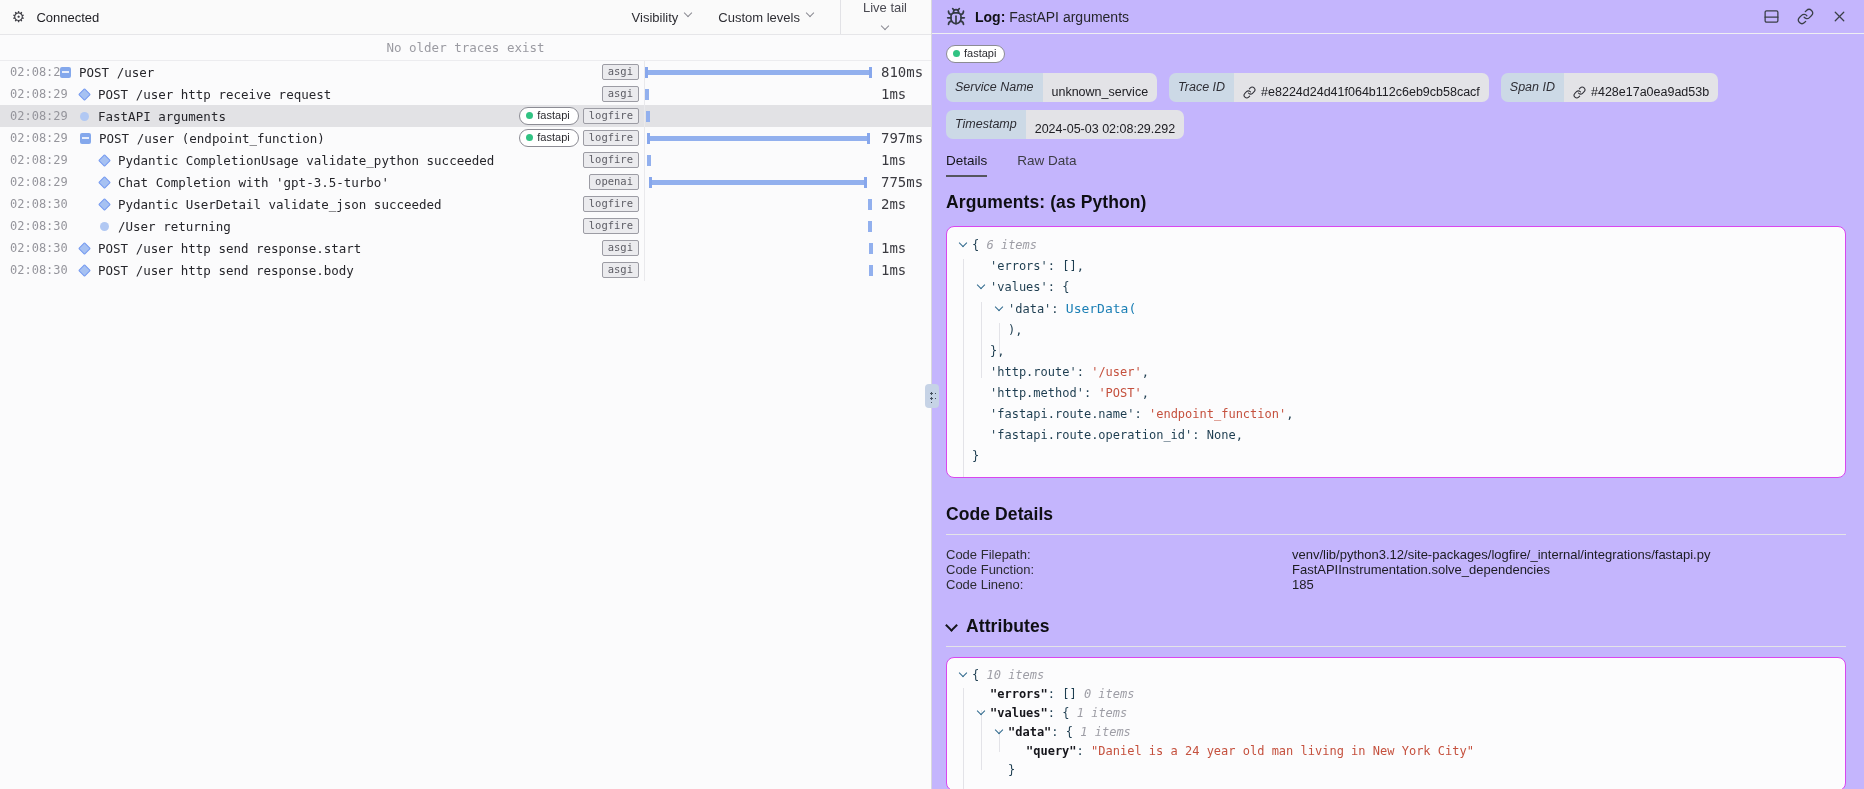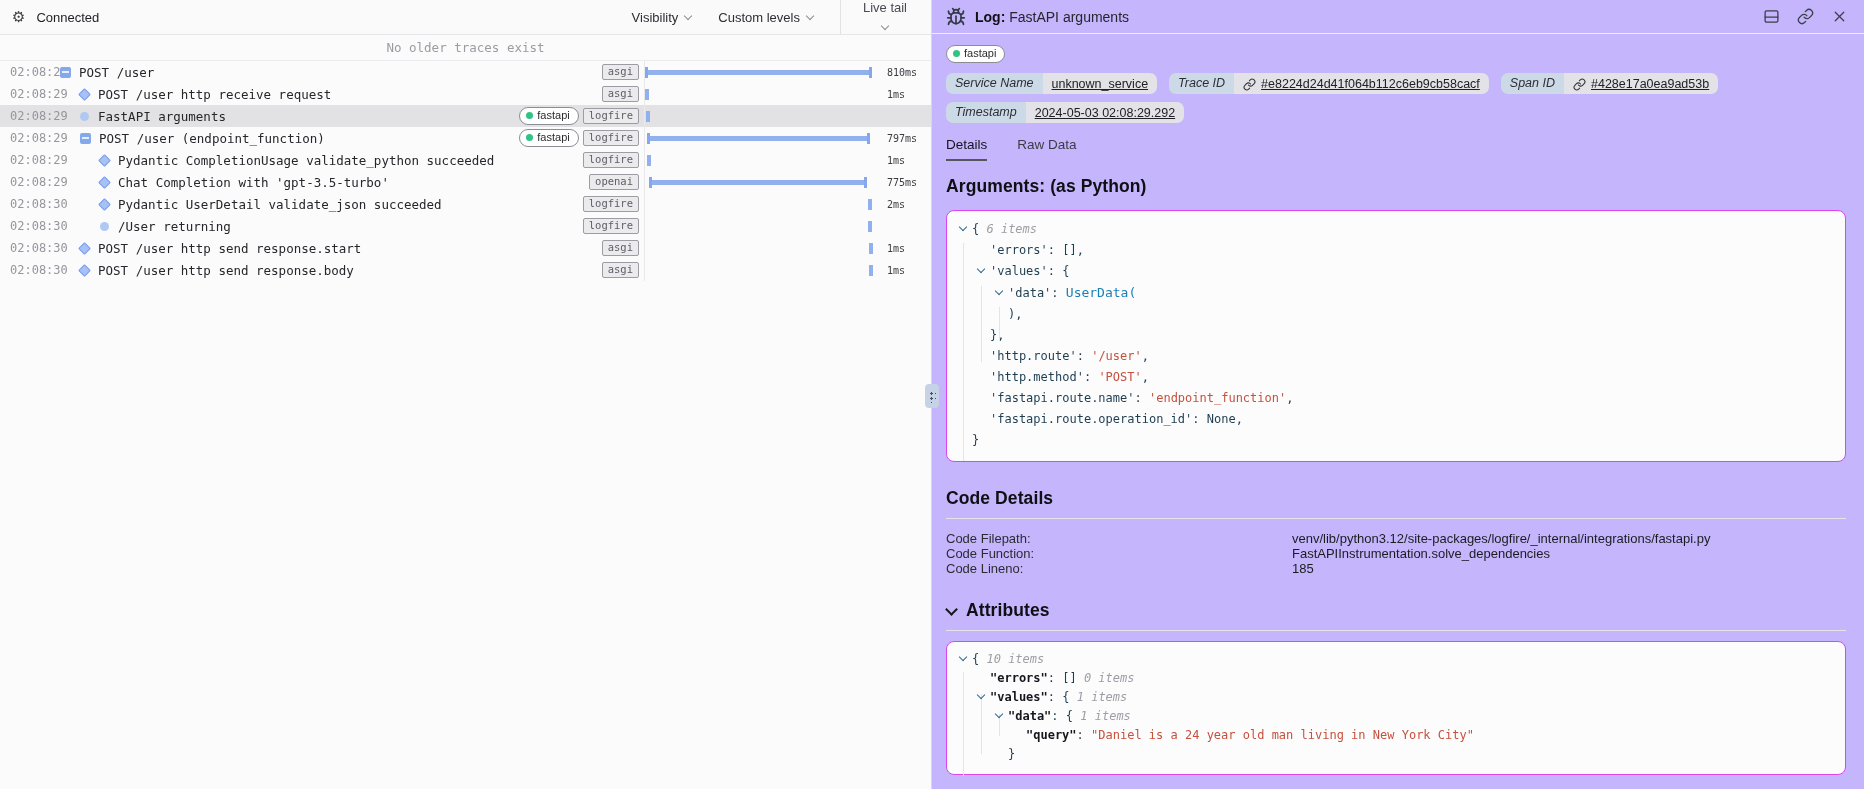--- a/index.html
+++ b/index.html
@@ -5,21 +5,21 @@
   * { margin:0; padding:0; box-sizing:border-box; }
   html,body { width:1864px; height:789px; overflow:hidden; background:#fff;
     font-family:"Liberation Sans", sans-serif; }
   .app { display:flex; width:1864px; height:789px; position:relative; }
 
   
   .left-panel { width:932px; height:789px; border-right:1px solid #d8d8dd; background:#fbfbfc; display:flex; flex-direction:column; }
   .toolbar { height:35px; flex:0 0 35px; display:flex; align-items:center; background:#fafafa; border-bottom:1px solid #e6e6e9; padding:0 0 0 12px; font-size:13px; color:#1e1e23; }
   .gear { font-size:15px; color:#3f3f46; margin-right:11px; line-height:1; cursor:pointer; font-family:"DejaVu Sans", sans-serif;}
   .tb-spacer { flex:1; }
-  .tb-item { display:flex; align-items:center; gap:6px; color:#2e2e34; cursor:pointer; margin-right:26px; }
+  .tb-item { display:flex; align-items:flex-start; gap:6px; color:#2e2e34; cursor:pointer; margin-right:26px; }
   .chev-sm { width:8px; height:8px; display:inline-block; position:relative; }
   .chev-sm::before { content:""; position:absolute; left:1px; top:0px; width:5px; height:5px; border-right:1.4px solid #8a8a92; border-bottom:1.4px solid #8a8a92; transform:rotate(45deg); }
   .tb-divider { width:1px; align-self:stretch; background:#e2e2e6; }
   .livetail { display:flex; align-items:center; gap:8px; color:#4a4a52; padding:0 24px 0 22px; height:100%;flex-direction:column; }
 
   .notice-row { height:26px; flex:0 0 26px; display:flex; align-items:center; justify-content:center; font-family:"DejaVu Sans Mono", monospace; font-size:12.5px; color:#9b9ba2; border-bottom:1px solid #ececef; background:#fbfbfc; }
 
   .trace-list { flex:1; overflow:hidden; }
   .trow { height:22px; display:flex; align-items:center; font-family:"DejaVu Sans Mono", monospace; cursor:pointer; }
   .trow.selected { background:#e2e2e5; }
@@ -32,41 +32,41 @@
   .tname { margin-left:8px; font-size:12.5px; color:#26262b; white-space:nowrap; overflow:hidden; flex:1; }
   .badges { display:flex; align-items:center; gap:4px; margin-right:5px; }
   .badge-mono { font-family:"DejaVu Sans Mono", monospace; font-size:10.5px; color:#5d5d65; background:#ebebee; border:1px solid #9c9ca4; border-radius:2px; padding:1px 5px 2px; line-height:1.1; }
   .badge-pill { display:inline-flex; align-items:center; gap:4px; font-family:"Liberation Sans", sans-serif; font-size:11px; color:#2b2b30; background:#fff; border:1px solid #8c8c94; border-radius:999px; padding:1px 8px 2px 6px; line-height:1.2; }
   .badge-pill .dot { width:7px; height:7px; border-radius:50%; background:#31c383; display:inline-block; }
   .tl { width:229px; flex:0 0 229px; height:22px; position:relative; border-left:1px solid #e9e9ec; align-self:stretch; }
   .bar { position:absolute; top:8.5px; height:5px; background:#92b0ee; min-width:4px; }
   .bar::before,.bar::after { content:""; position:absolute; top:-3px; width:3px; height:11px; background:#87a7ec; }
   .bar::before { left:0; } .bar::after { right:0; }
   .tick { position:absolute; top:5.5px; width:4px; height:11px; background:#92b0ee; }
-  .dur { width:58px; flex:0 0 58px; padding-left:14px; font-size:10px; color:#3a3a40; }
+  .dur { width:58px; flex:0 0 58px; padding-left:8px; font-size:14px; color:#3a3a40; }
 
   
   .drag-handle { position:absolute; left:925px; top:384px; width:14px; height:24px; background:#c6d3e6; border-radius:4px; display:flex; align-items:center; justify-content:center; cursor:col-resize; z-index:5; }
   .drag-handle .dots { width:7px; height:13px; background-image:radial-gradient(#45505e 1.1px, rgba(0,0,0,0) 1.3px); background-size:5px 5px; background-position:0 1px; }
 
   
   .detail-panel { flex:1; height:789px; background:#c4b5fd; display:flex; flex-direction:column; overflow:hidden; }
   .dheader { height:34px; flex:0 0 34px; display:flex; align-items:center; padding:0 16px 0 14px; border-bottom:1px solid #efeff2; }
   .bug-icon { width:20px; height:20px; stroke:#343a44; fill:none; stroke-width:2; stroke-linecap:round; stroke-linejoin:round; margin-right:9px; }
   .dtitle { font-size:14px; color:#26262c; }
   .dtitle b { color:#111116; }
   .dh-spacer { flex:1; }
   .hicon { width:17px; height:17px; stroke:#3a3f47; fill:none; stroke-width:1.8; stroke-linecap:round; stroke-linejoin:round; margin-left:17px; cursor:pointer; }
 
   .tag-row { padding:9px 14px 0; }
   .meta { padding:10px 14px 0; display:flex; flex-direction:column; gap:8px; }
   .meta-line { display:flex; gap:12px; }
   .chip { display:inline-flex; align-items:stretch; border-radius:7px; overflow:hidden; font-size:12.5px; }
   .chip-label { background:#ccd9e6; color:#2e2e35; font-style:italic; padding:2px 9px 3px; display:flex; align-items:center; }
-  .chip-value { background:#e3e3e7; color:#202025; padding:4px 9px 3px; display:flex; align-items:center; gap:5px;text-decoration:underline; }
+  .chip-value { background:#e3e3e7; color:#202025; padding:12px 9px 3px; display:flex; align-items:center; gap:5px; }
   .link-sm { width:13px; height:13px; stroke:#33333a; fill:none; stroke-width:2; stroke-linecap:round; stroke-linejoin:round; }
 
   .tabs { display:flex; gap:30px; padding:14px 14px 0; font-size:13.5px; }
   .tab { color:#3c3c44; padding-bottom:7px; cursor:pointer; }
   .tab.active { color:#141419; border-bottom:2px solid #55555e; }
 
   .detail-content { padding:2px 18px 0 14px; overflow:hidden; flex:1; }
   .h2 { font-size:17.5px; font-weight:700; color:#0f0f14; letter-spacing:.1px; }
   .h2-args { margin:13px 0 13px; }
   .h2-code { margin:26px 0 0; }

